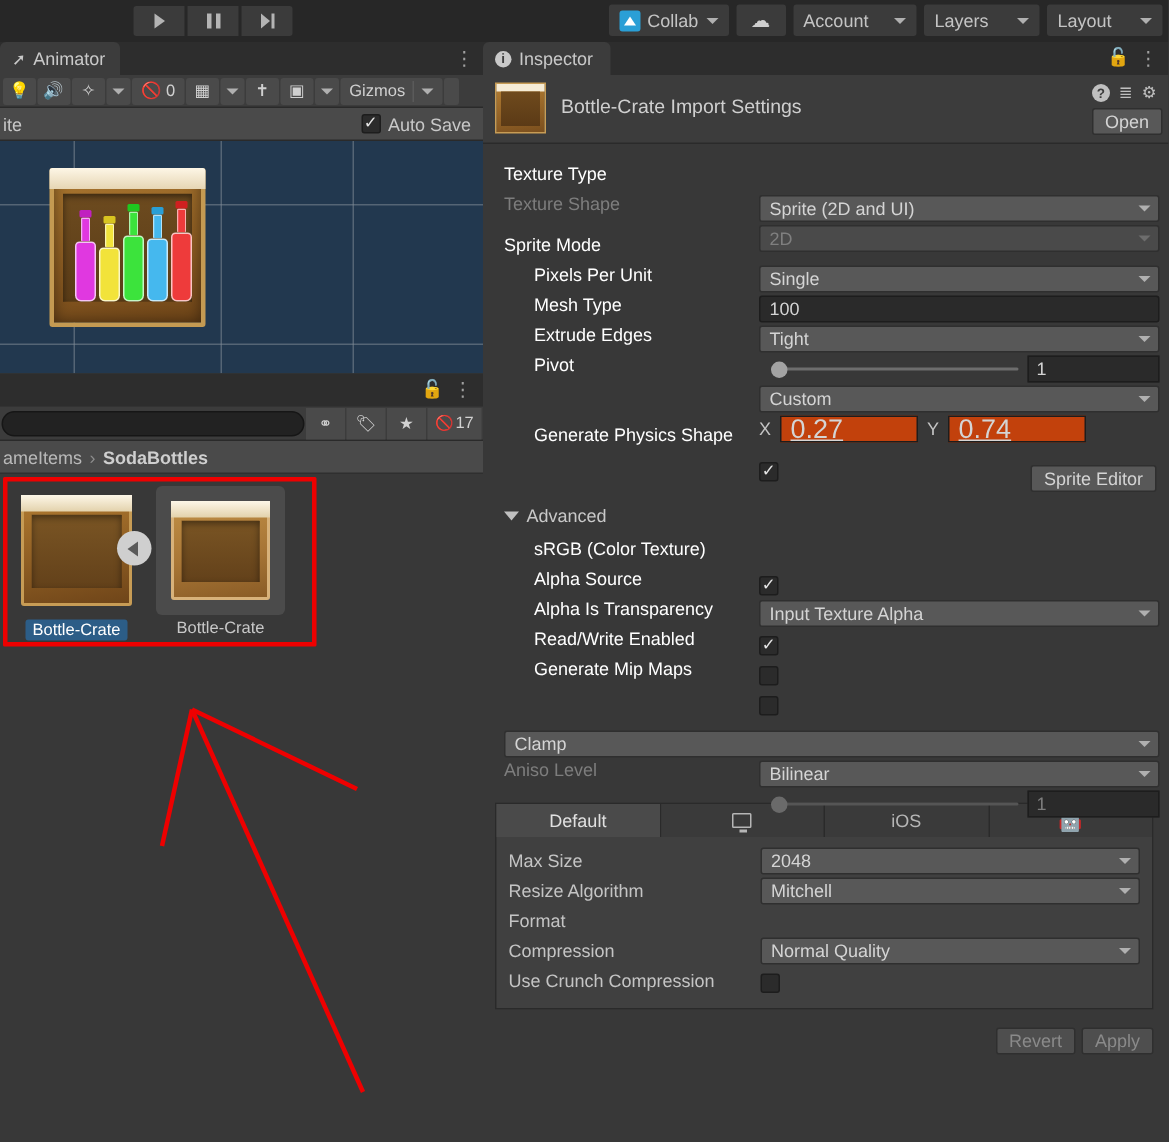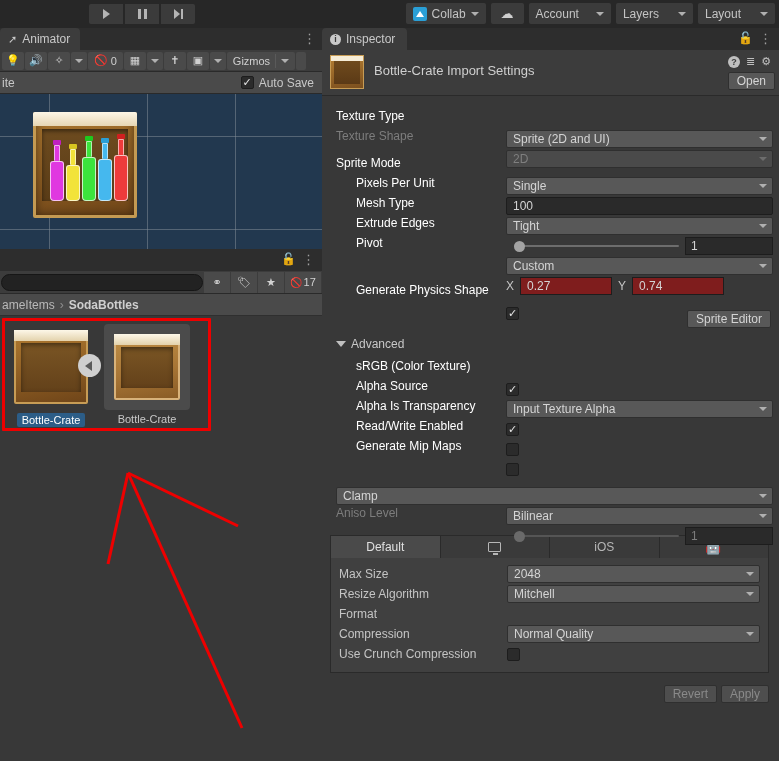--- a/index.html
+++ b/index.html
@@ -243,21 +243,21 @@
   .slider.dim .track { background: #555; }
   .slider .knob { position: relative; width: 11px; height: 11px; border-radius: 50%; background: #a3a3a3; left: 8px; }
   .slider.dim .knob { background: #6a6a6a; }
   .numbox {
     width: 88px; height: 18px; background: #2a2a2a; border: 1px solid #1d1d1d;
     display: flex; align-items: center; padding: 0 5px; font-size: 12px; color: #d4d4d4;
   }
   .numbox.dim { color: #7d7d7d; }
   .xy-row { display: flex; align-items: center; gap: 6px; }
   .xy-lab { font-size: 12px; color: #c4c4c4; }
-  .xy-field { width: 92px; height: 18px; background: #7f1d1d; border: 1px solid #1d1d1d; display: flex; align-items: center; padding: 0 6px; font-size: 12px; color: #d4d4d4; }
+  .xy-field { width: 92px; height: 18px; background: #c2410c; border: 1px solid #1d1d1d; display: flex; align-items: center; padding: 0 6px; font-size: 18px; color: #d4d4d4; text-decoration: underline; }
 
   .btn-right-row { display: flex; justify-content: flex-end; padding-right: 2px; margin-top: 10px; }
   .gbtn {
     height: 18px; padding: 0 8px; background: #585858; border: 1px solid #2f2f2f;
     border-radius: 2px; font-size: 12px; color: #d4d4d4; display: flex; align-items: center;
   }
   .gbtn.disabled { color: #8a8a8a; background: #4e4e4e; }
 
   .foldout { display: flex; align-items: center; gap: 5px; height: 20px; margin: 6px 0 2px -8px; padding-left: 8px; }
   .fold-tri { width: 0; height: 0; border-left: 5px solid transparent; border-right: 5px solid transparent; border-top: 6px solid #c0c0c0; }

